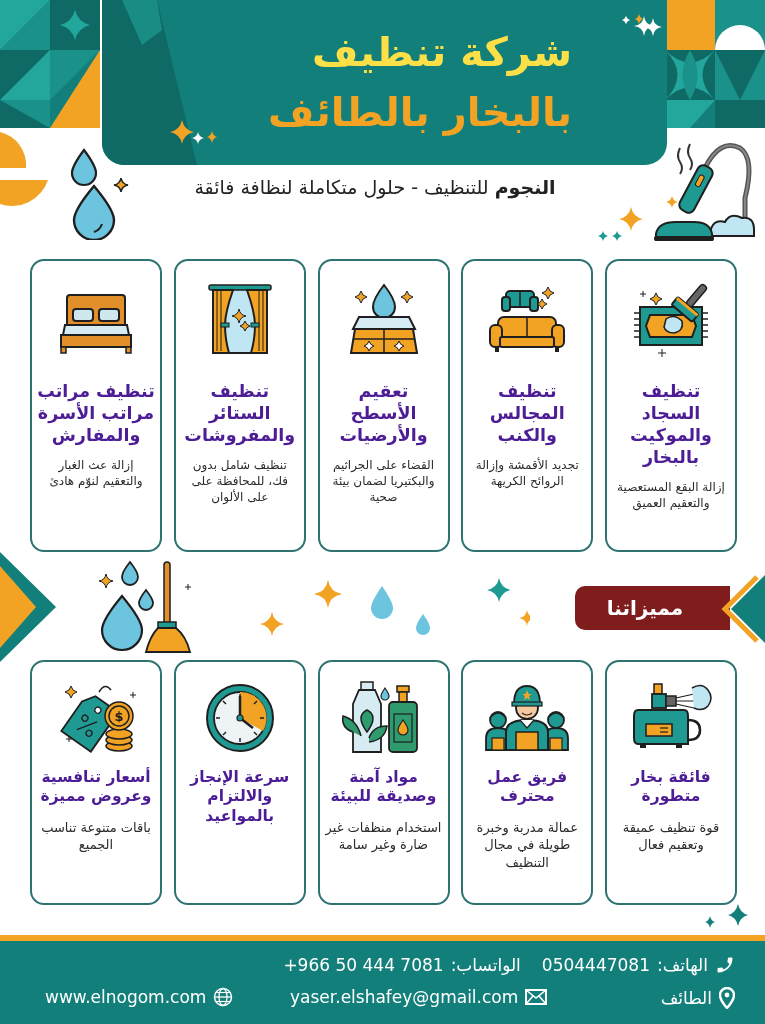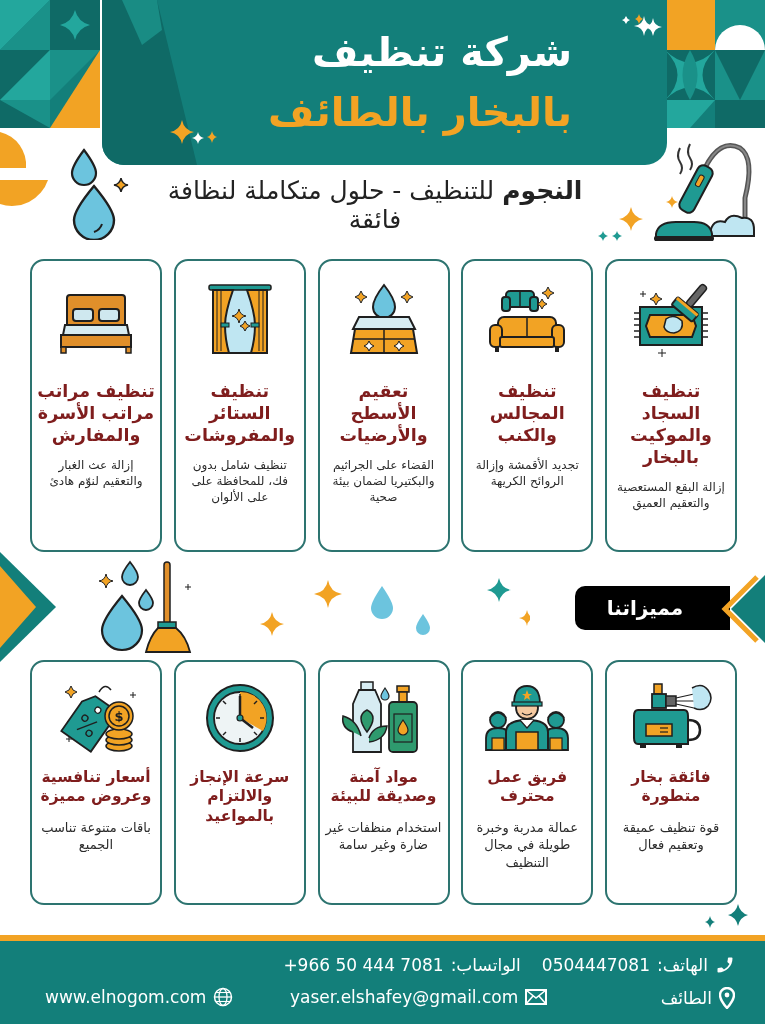--- a/index.html
+++ b/index.html
@@ -18,64 +18,64 @@
       background: #137f7a;
       border-radius: 0 0 22px 22px;
       overflow: hidden;
     }
     .banner .shade {
       position: absolute; left: 0; top: 0; width: 100%; height: 100%;
     }
     .title-1 {
       position: absolute; right: 95px; top: 28px;
       font-family: "DejaVu Sans", sans-serif; font-weight: bold;
-      font-size: 40px; color: #ffffff; direction: rtl; line-height: 1.2;
+      font-size: 40px; color: #fde047; direction: rtl; line-height: 1.2;
     }
     .title-2 {
       position: absolute; right: 95px; top: 88px;
       font-family: "DejaVu Sans", sans-serif; font-weight: bold;
       font-size: 40px; color: #f2a324; direction: rtl; line-height: 1.2;
     }
     .tagline {
       left: 150px; top: 176px; width: 450px; text-align: center;
-      font-size: 25px; direction: rtl; color: #222;
+      font-size: 19px; direction: rtl; color: #222;
     }
     .tagline b { font-weight: bold; }
 
     
     .card-row { position: absolute; left: 30px; width: 707px; display: flex; flex-direction: row-reverse; justify-content: space-between; }
     .row1 { top: 259px; }
     .row2 { top: 660px; }
     .card {
       width: 132px; height: 293px;
       border: 2px solid #2d7470;
       border-radius: 14px;
       background: #ffffff;
       display: flex; flex-direction: column; align-items: center;
       padding-top: 22px;
       direction: rtl; text-align: center;
     }
     .row2 .card { height: 245px; padding-top: 18px; }
     .card .icon { width: 96px; height: 76px; display: flex; align-items: center; justify-content: center; }
     .card .title {
-      margin-top: 22px; font-weight: bold; font-size: 17.5px; line-height: 1.25; color: #7f1d1d;
+      margin-top: 22px; font-weight: bold; font-size: 17.5px; line-height: 1.25; color: #4c1d95;
       padding: 0 4px;
     }
     .row2 .card .title { margin-top: 12px; font-size: 15.5px; }
     .card .desc {
       margin-top: 10px; font-size: 12px; line-height: 1.35; color: #2b2b2b;
       padding: 0 6px;
     }
     .row2 .card .desc { margin-top: 12px; font-size: 13px; }
 
     
     .mid-left-chev { left: 0; top: 552px; width: 56px; height: 110px; }
     .features-tab {
       left: 575px; top: 586px; width: 155px; height: 44px;
-      background: #000000;
+      background: #7f1d1d;
       border-radius: 10px 0 0 10px;
     }
     .features-label {
       position: absolute; left: 0; top: 0; width: 140px; height: 44px; line-height: 44px;
       text-align: center; color: #ffffff; font-weight: bold; font-size: 20px; direction: rtl;
     }
     .mid-right-chev { left: 715px; top: 575px; width: 50px; height: 68px; }
 
     
     .footer-stripe { left: 0; top: 935px; width: 765px; height: 6px; background: #f2a324; }

